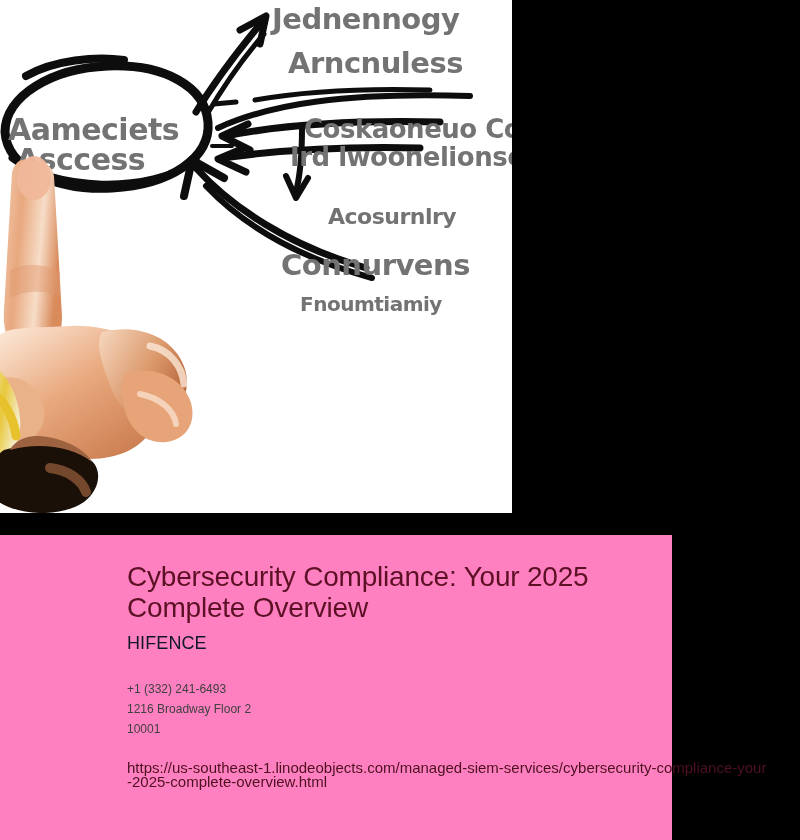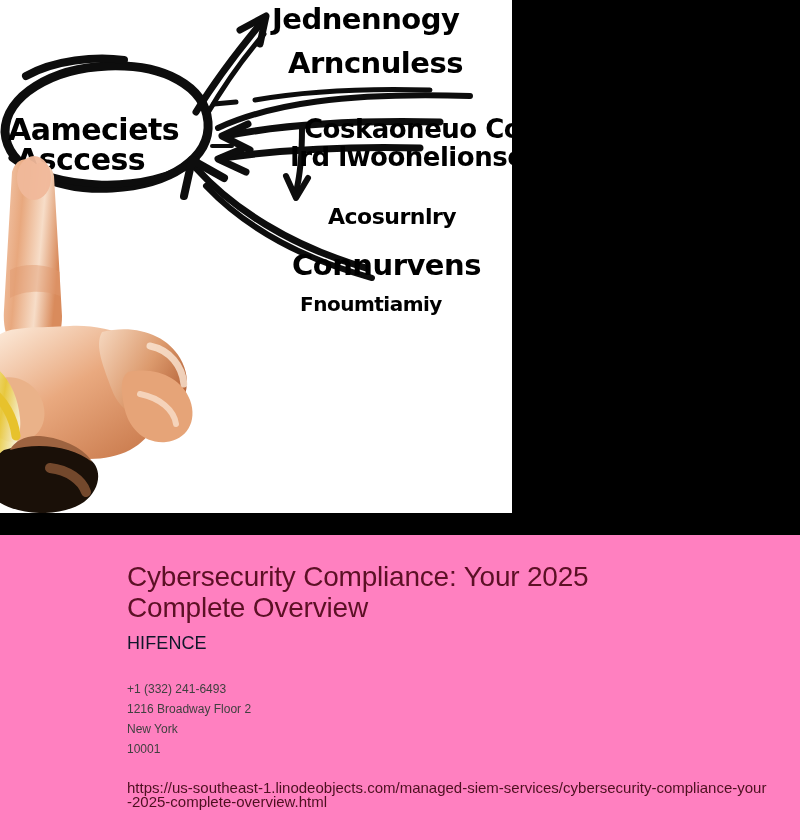--- a/index.html
+++ b/index.html
@@ -49,52 +49,52 @@
     left: 0;
     top: 0;
     width: 512px;
     height: 513px;
   }
   .wb svg { display: block; }
 
   
   .hw {
     position: absolute;
-    color: #000000;
+    color: #737373;
     font-family: "DejaVu Sans", sans-serif;
     font-weight: 700;
     white-space: nowrap;
     letter-spacing: -0.5px;
   }
   .hw-center1 { left: 8px;  top: 112px; font-size: 30px; }
   .hw-center2 { left: 16px; top: 142px; font-size: 30px; }
 
   .hw-r1 { left: 272px; top: 2px;   font-size: 29px; }
   .hw-r2 { left: 288px; top: 46px;  font-size: 29px; }
   .hw-r3 { left: 304px; top: 114px; font-size: 26px; }
   .hw-r4 { left: 290px; top: 142px; font-size: 26px; }
   .hw-r5 { left: 328px; top: 204px; font-size: 22px; }
-  .hw-r6 { left: 292px; top: 248px; font-size: 29px; }
+  .hw-r6 { left: 281px; top: 248px; font-size: 29px; }
   .hw-r7 { left: 300px; top: 292px; font-size: 20px; }
 
   
   .hand-wrap {
     position: absolute;
     left: -10px;
     top: 150px;
     width: 240px;
     height: 363px;
   }
 
   
   .panel {
     position: absolute;
     left: 0;
     top: 535px;
-    width: 800px;
+    width: 672px;
     height: 305px;
     background: #ff80c0;
     text-decoration: underline;
   }
 
   .panel-inner {
     position: absolute;
     left: 127px;
     top: 26px;
     width: 640px;
@@ -264,21 +264,20 @@
   <div class="panel">
     <div class="panel-inner">
 
       <h1 class="post-title">Cybersecurity Compliance: Your 2025 Complete Overview</h1>
 
       <div class="brand">HIFENCE</div>
 
       <div class="contact">
         <div class="contact-line">+1 (332) 241-6493</div>
         <div class="contact-line">1216 Broadway Floor 2</div>
-        <div class="contact-line">New York</div>
         <div class="contact-line">10001</div>
       </div>
 
       <div class="url-line">https://us-southeast-1.linodeobjects.com/managed-siem-services/cybersecurity-compliance-your-2025-complete-overview.html</div>
 
     </div>
   </div>
 
 </div>
 

